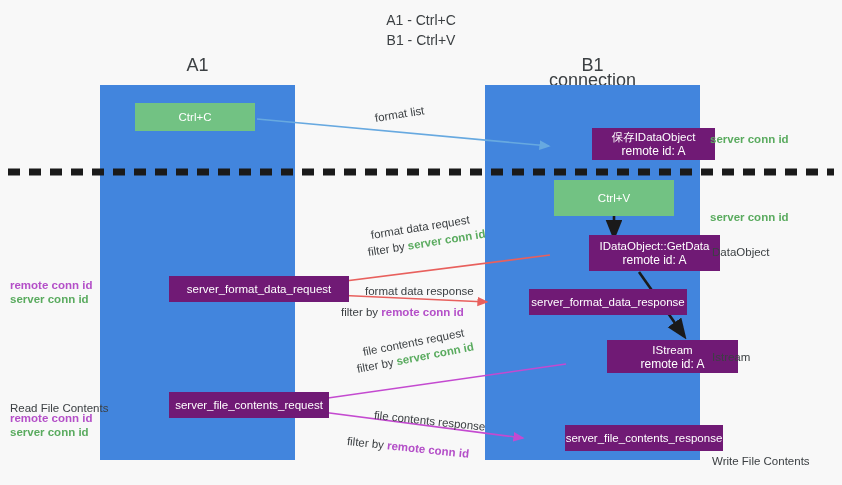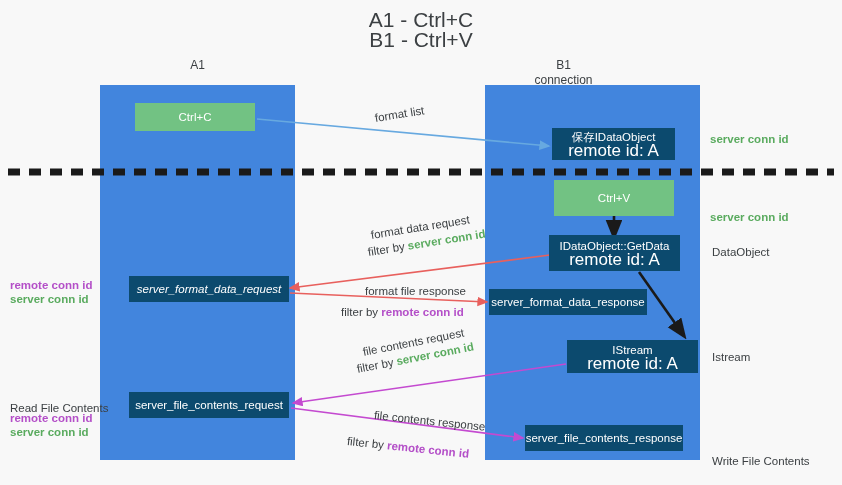--- a/index.html
+++ b/index.html
@@ -22,30 +22,30 @@
     height: 485px;
     background: #f8f8f8;
   }
   .abs { position: absolute; }
 
   
   #title {
     left: 0; top: 10px;
     width: 842px;
     text-align: center;
-    font-size: 21px;
+    font-size: 14px;
     line-height: 20px;
     color: #3c4043;
     white-space: pre-line;
   }
 
   
   .col-header {
     text-align: center;
-    font-size: 12px;
+    font-size: 18px;
     line-height: 15px;
     color: #3c4043;
   }
   .col-header .ch-name { display: block; }
   .col-header .ch-sub  { display: block; }
 
   
   .lane {
     background: #4285dd;
   }
@@ -60,22 +60,22 @@
     align-items: center;
     justify-content: center;
     color: #ffffff;
     font-size: 11.5px;
     line-height: 14px;
     text-align: center;
     padding: 2px 0;
   }
   .box.green  { background: #72c283; }
   .box.orange { background: #fcb council; }
-  .box.orange { background: #0c4a6e; }
-  .box .line2 { font-size: 17px; text-align: center; }
+  .box.orange { background: #701a75; margin-left: 40px; }
+  .box .line2 { font-size: 12px; text-align: center; }
 
   
   #overlay {
     position: absolute;
     left: 0; top: 0;
     width: 842px; height: 485px;
     pointer-events: none;
   }
 
   
@@ -107,21 +107,21 @@
 <body>
 
 <div id="canvas">
 
   <div id="title" class="abs">A1 - Ctrl+C
 B1 - Ctrl+V</div>
 
   <div class="abs col-header" style="left:115px; top:58px; width:165px;">
     <span class="ch-name">A1</span>
   </div>
-  <div class="abs col-header" style="left:471px; top:58px; width:185px;">
+  <div class="abs col-header" style="left:500px; top:58px; width:185px;">
     <span class="ch-name">B1</span>
     <span class="ch-sub">connection</span>
   </div>
 
   <div id="lane-a" class="abs lane"></div>
   <div id="lane-b" class="abs lane"></div>
 
   <svg id="overlay" viewBox="0 0 842 485" xmlns="http://www.w3.org/2000/svg">
     <defs>
       <marker id="ah-blue" markerWidth="7" markerHeight="7" refX="6" refY="3" orient="auto">
@@ -171,21 +171,21 @@
   <div class="abs box orange" style="left:549px; top:235px; width:131px; height:36px;">
     <span>IDataObject::GetData</span>
     <span class="line2">remote id: A</span>
   </div>
 
   <div class="abs box orange" style="left:567px; top:340px; width:131px; height:33px;">
     <span>IStream</span>
     <span class="line2">remote id: A</span>
   </div>
 
-  <div class="abs box orange" style="left:129px; top:276px; width:160px; height:26px;font-style:italic;">
+  <div class="abs box orange" style="left:129px; top:276px; width:180px; height:26px;">
     <span>server_format_data_request</span>
   </div>
 
   <div class="abs box orange" style="left:129px; top:392px; width:160px; height:26px;">
     <span>server_file_contents_request</span>
   </div>
 
   <div class="abs box orange" style="left:489px; top:289px; width:158px; height:26px;">
     <span>server_format_data_response</span>
   </div>
@@ -194,21 +194,21 @@
     <span>server_file_contents_response</span>
   </div>
 
   <div class="caption rot-up" style="left:375px; top:111px;">format list</div>
 
   <div class="caption rot-up" style="left:371px; top:228px;">format data request</div>
   <div class="caption rot-up" style="left:368px; top:245px;">
     <span>filter by </span><span class="green-txt">server conn id</span>
   </div>
 
-  <div class="caption" style="left:365px; top:284px;">format file response</div>
+  <div class="caption" style="left:365px; top:284px;">format data response</div>
   <div class="caption" style="left:341px; top:305px;">
     <span>filter by </span><span class="purple-txt">remote conn id</span>
   </div>
 
   <div class="caption rot-up2" style="left:363px; top:345px;">file contents request</div>
   <div class="caption rot-up2" style="left:357px; top:362px;">
     <span>filter by </span><span class="green-txt">server conn id</span>
   </div>
 
   <div class="caption rot-dn" style="left:374px; top:408px;">file contents response</div>

